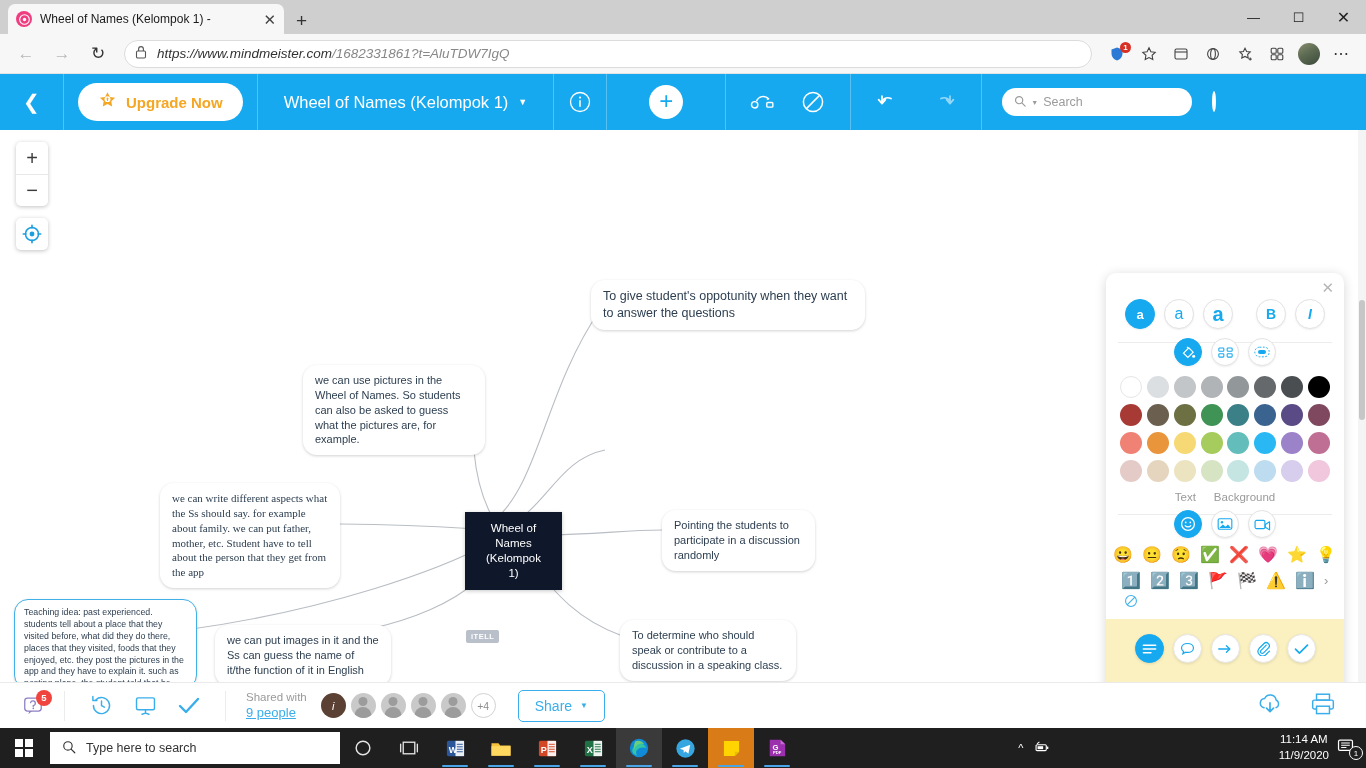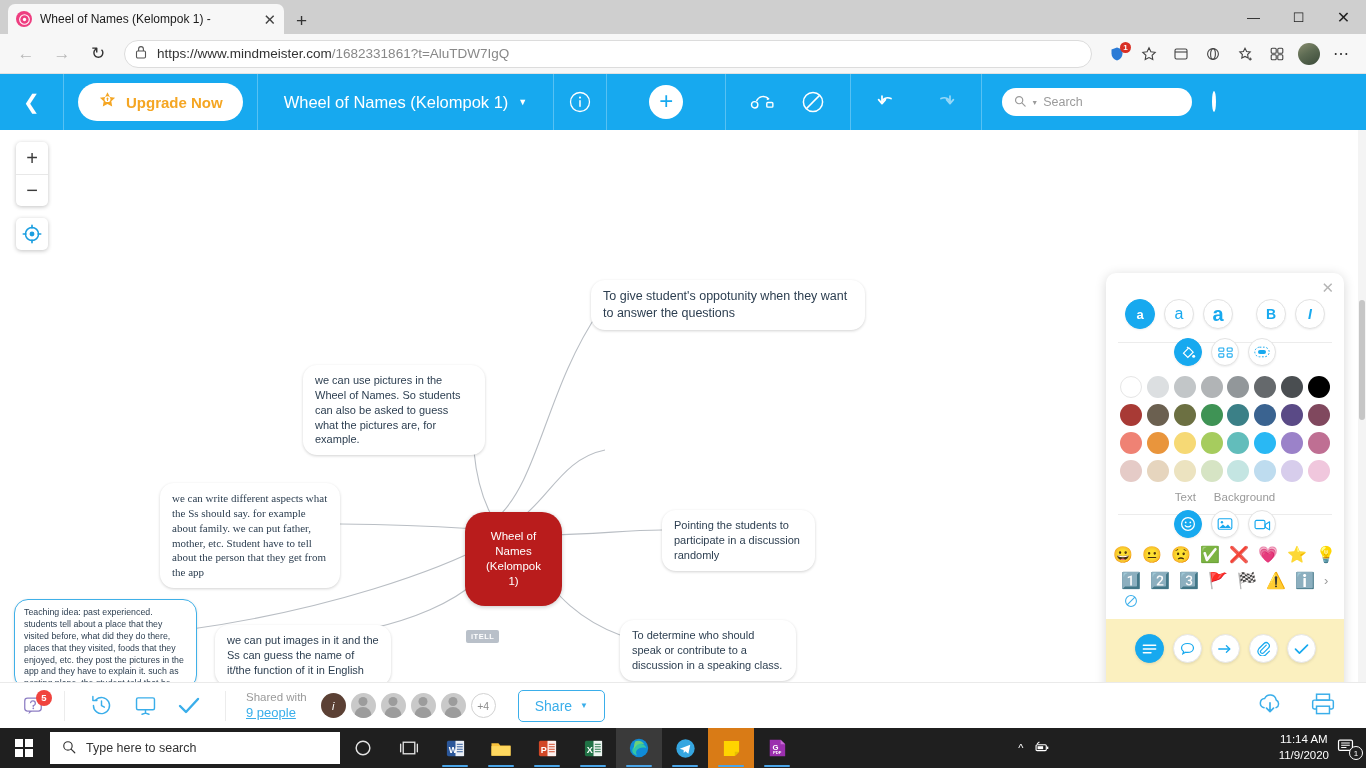--- a/index.html
+++ b/index.html
@@ -47,20 +47,21 @@
     display: flex; align-items: center; padding: 0 10px; gap: 4px;
     border-bottom: 1px solid #e2e2e2;
   }
   .navbtn { width: 32px; height: 32px; display: flex; align-items: center; justify-content: center; color: #b8b8b8; font-size: 17px; }
   .navbtn.active { color: #333; }
   .urlbar {
     flex: 1 1 auto; height: 28px; background: #ffffff;
     border: 1px solid #dcdcdc; border-radius: 14px;
     display: flex; align-items: center; padding: 0 10px; gap: 10px;
     margin: 0 6px;
+    font-style: italic;
   }
   .url-text { font-size: 13.5px; color: #333; }
   .url-text .dim { color: #888; }
   .tb-right { display: flex; align-items: center; gap: 2px; }
   .tb-icon { width: 30px; height: 30px; display: flex; align-items: center; justify-content: center; color: #333; position: relative; }
   .shield-badge {
     position: absolute; top: 3px; right: 1px;
     background: #d93025; color: #fff; font-size: 8px;
     border-radius: 50%; width: 11px; height: 11px;
     display: flex; align-items: center; justify-content: center;
@@ -130,22 +131,22 @@
   .connectors { position: absolute; left: 0; top: 0; width: 1366px; height: 552px; }
 
   .node {
     position: absolute; background: #ffffff; border-radius: 14px;
     padding: 8px 12px; color: #2c3e50;
     box-shadow: 0 1px 3px rgba(0,0,0,0.18);
     line-height: 1.35;
   }
   .node.sel { border: 1.5px solid #3fb0e8; box-shadow: 0 1px 3px rgba(0,0,0,0.12); }
   .node-root {
-    position: absolute; background: #b91c1c; border-radius: 20px;
-    color: #fff; text-align: center; padding: 17px 18px;
+    position: absolute; background: #0f172a; border-radius: 0;
+    color: #fff; text-align: center; padding: 9px 18px;
     font-size: 11.5px; line-height: 1.3;
     box-shadow: 0 1px 4px rgba(0,0,0,0.22);
   }
   .root-badge {
     position: absolute; left: 466px; top: 500px;
     background: #b9c0c9; color: #fff; font-size: 7.5px; font-weight: bold;
     padding: 2px 5px; border-radius: 2px; letter-spacing: 0.5px;
   }
 
   

